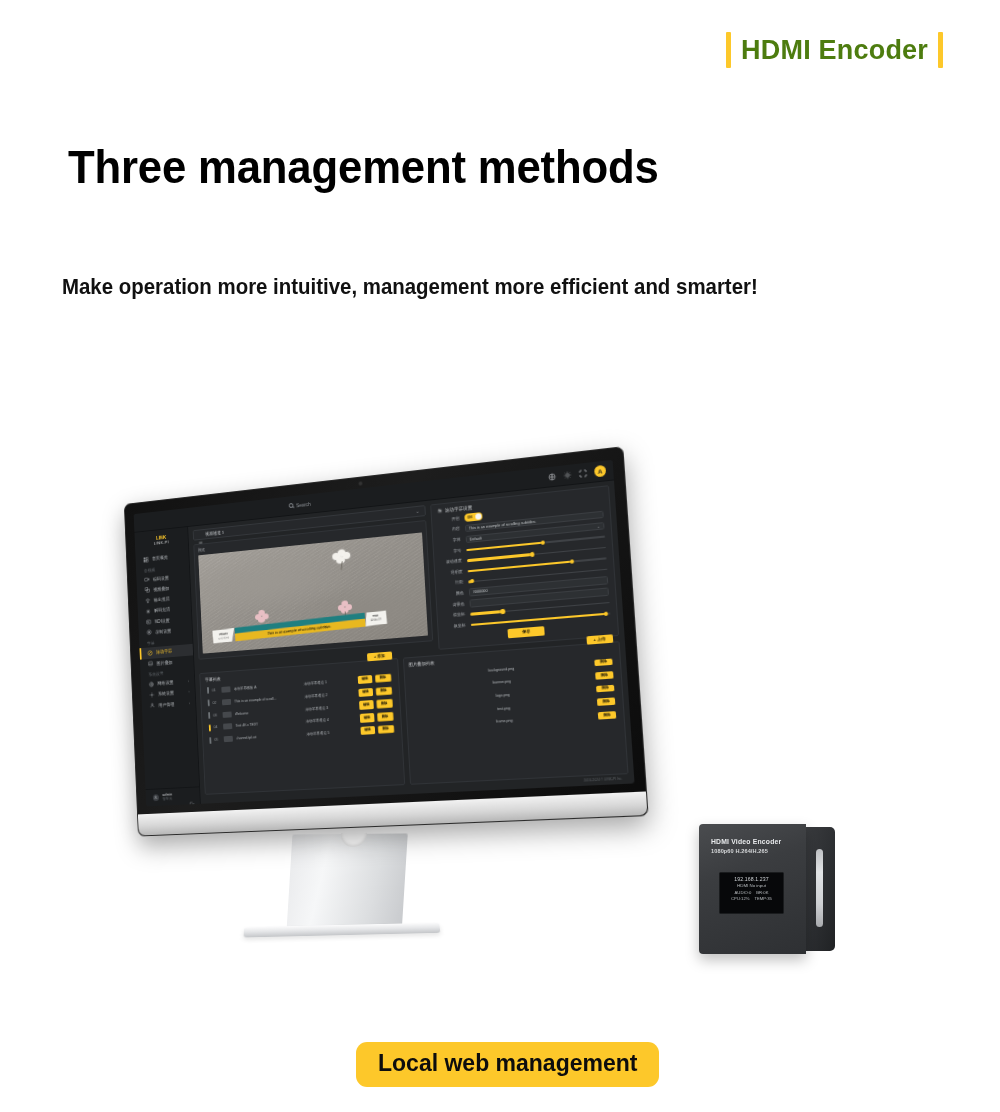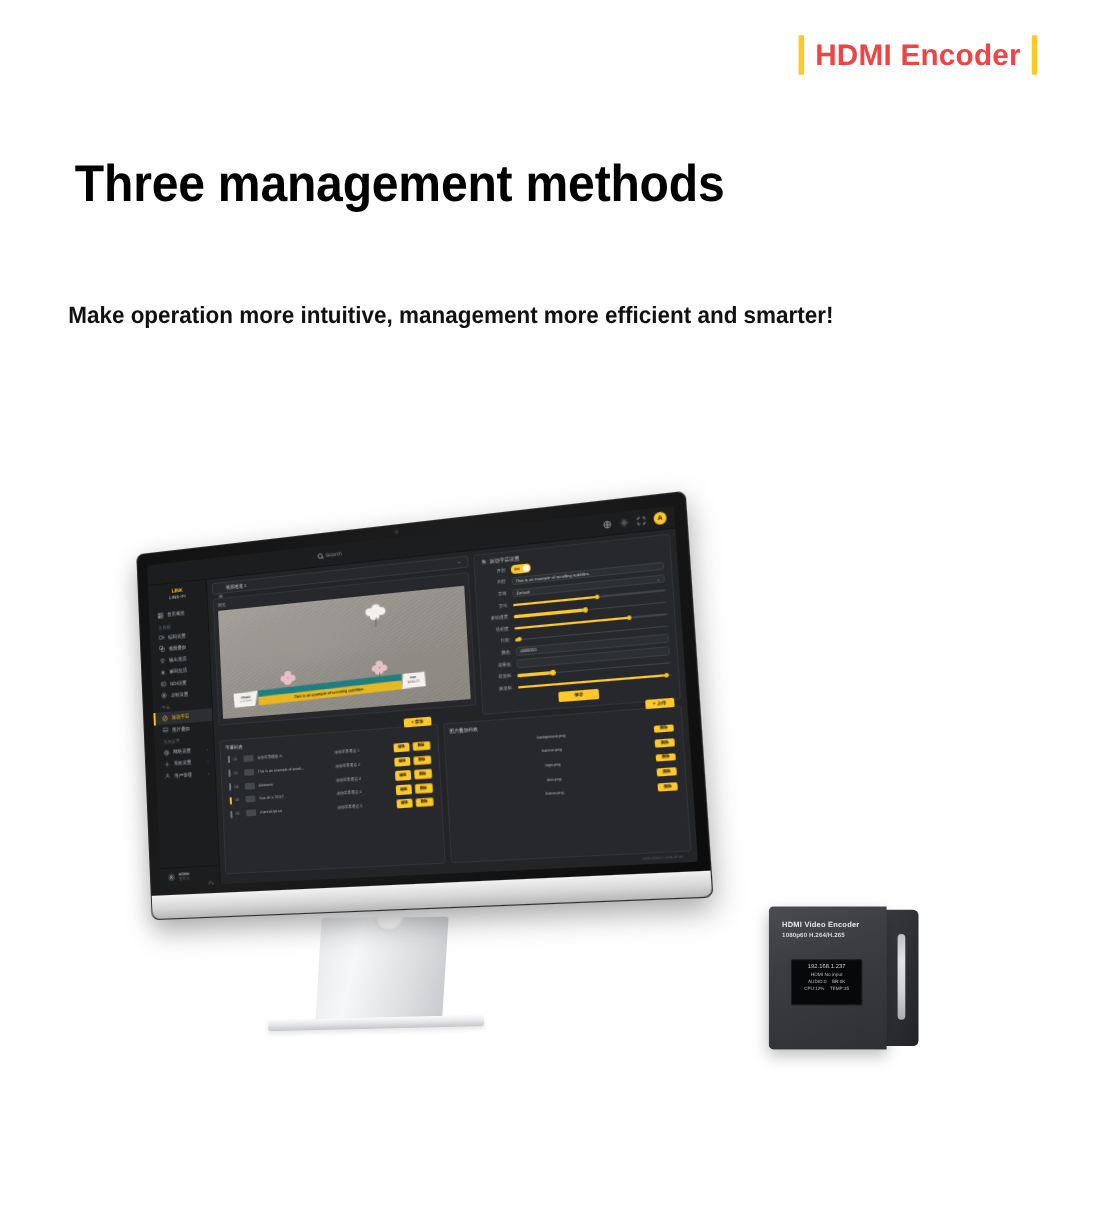--- a/index.html
+++ b/index.html
@@ -29,21 +29,21 @@
     letter-spacing: .2px;
     line-height: 1;
   }
   .hdmi-tag {
     position: absolute; right: 57px; top: 30px;
     display: flex; align-items: center; gap: 10px;
     height: 40px;
   }
   .hdmi-bar { width: 5px; height: 36px; background: #FDC82A; border-radius: 1px; }
   .hdmi-text {
-    font-size: 27px; font-weight: bold; color: #ef4444; letter-spacing: .2px;
+    font-size: 27px; font-weight: bold; color: #4d7c0f; letter-spacing: .2px;
     line-height: 1;
   }
 
   
   .main-title {
     position: absolute; left: 68px; top: 139px;
     font-size: 47px; font-weight: bold; color: #000;
     letter-spacing: -0.2px;
     transform: scaleX(0.93); transform-origin: left center;
     white-space: nowrap;
@@ -878,14 +878,15 @@
           <span>BR:0K</span>
         </span>
         <span class="orow">
           <span>CPU:12%</span>
           <span>TEMP:35</span>
         </span>
       </div>
     </div>
   </div>
 
+  <div class="caption-pill">Local web management</div>
 
 </div>
 
 </body></html>

